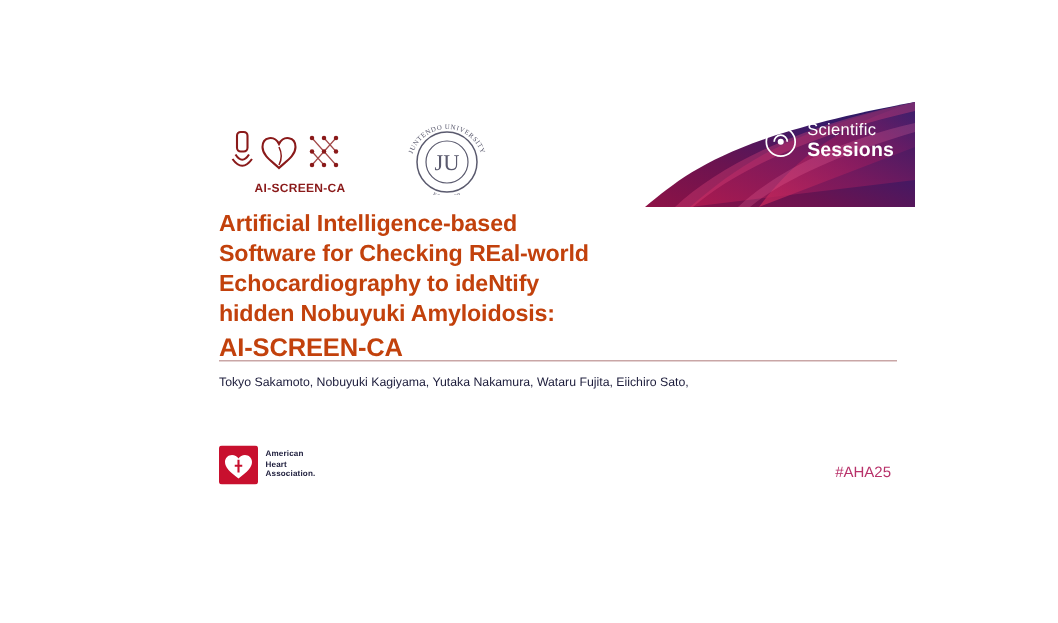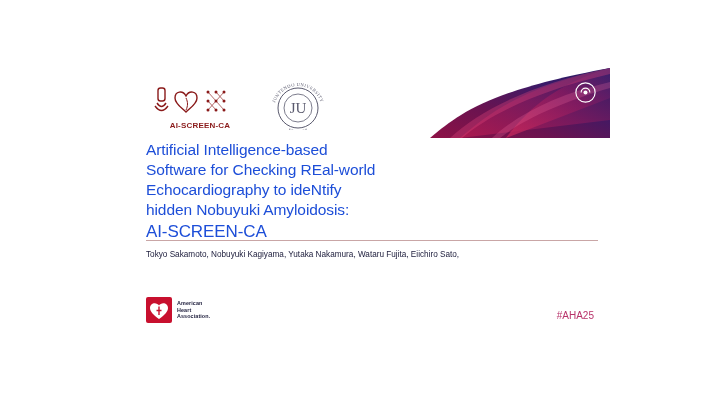--- a/index.html
+++ b/index.html
@@ -93,23 +93,23 @@
     width: 68px;
     height: 48px;
   }
 
   
   .title {
     position: absolute;
     left: 14px;
     top: 72px;
     width: 330px;
-    color: #1d4ed8;
+    color: #c2410c;
     font-size: 15.5px;
-    font-weight: 400;
+    font-weight: 700;
     line-height: 1.30;
     letter-spacing: -0.1px;
   }
   .title .last {
     display: block;
     font-size: 17px;
   }
 
   .rule {
     position: absolute;
@@ -204,20 +204,24 @@
       <path d="M300,20 C252,34 212,52 190,70 L182,70 C208,46 248,26 300,14 Z" fill="#ff78a8" opacity="0.22"></path>
     </svg>
   </div>
 
   <div class="ss-logo">
     <svg class="ss-mark" viewBox="0 0 24 24" xmlns="http://www.w3.org/2000/svg">
       <circle cx="12" cy="12" r="11" fill="none" stroke="#ffffff" stroke-width="1.3"></circle>
       <path d="M7 12 A5 5 0 0 1 17 12" fill="none" stroke="#ffffff" stroke-width="1.3"></path>
       <circle cx="12" cy="12" r="2.3" fill="#ffffff"></circle>
     </svg>
+    <div class="ss-text">
+      <div class="l1">Scientific</div>
+      <div class="l2">Sessions</div>
+    </div>
   </div>
 
   <div class="logos">
 
     <div class="ai-screen-logo">
       <svg width="108" height="40" viewBox="0 0 108 40" xmlns="http://www.w3.org/2000/svg">
 
         <g stroke="#8a1a1a" stroke-width="1.4" fill="none">
           <rect x="12" y="6" width="7" height="13" rx="2.5"></rect>
           <path d="M11 21 q4.5 7 9 0"></path>

